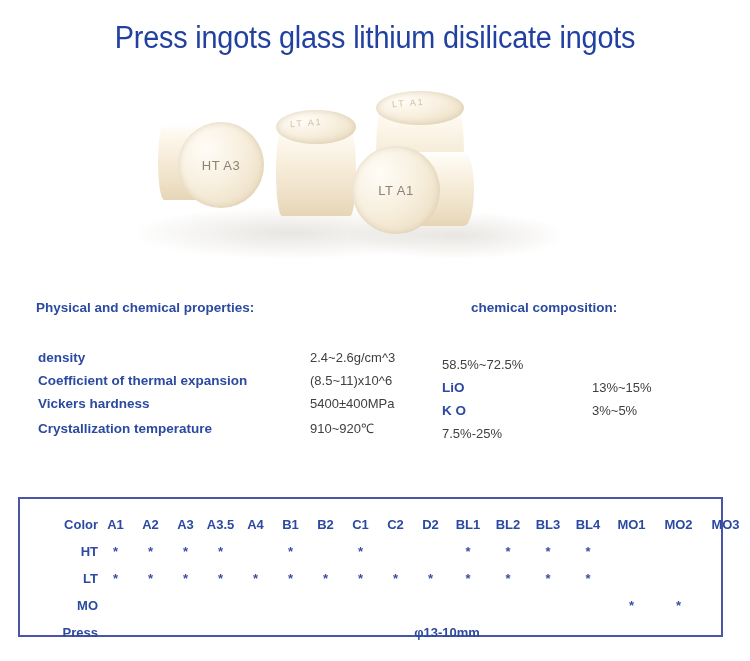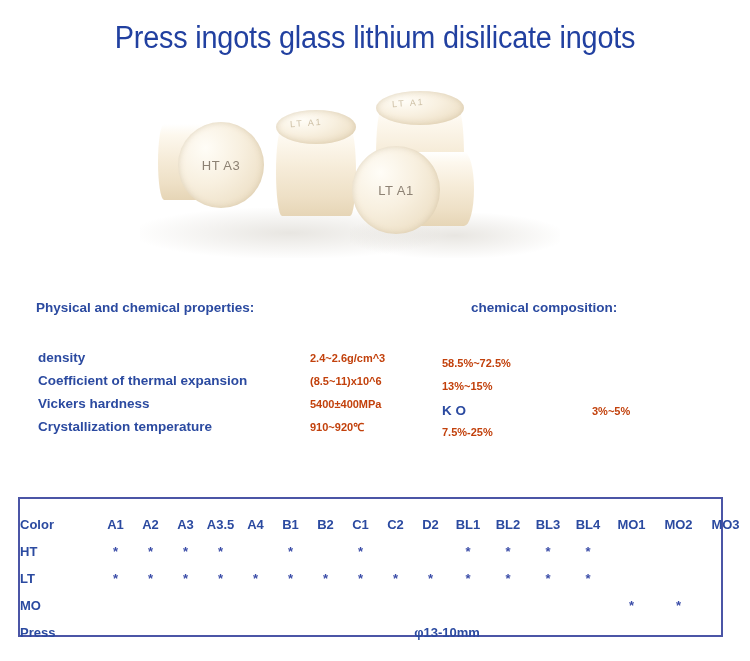--- a/index.html
+++ b/index.html
@@ -108,23 +108,23 @@
     align-items: baseline;
     height: 23px;
     white-space: nowrap;
   }
   .spec-row .label {
     font-size: 13.5px;
     font-weight: bold;
     color: #2b4aa0;
   }
   .spec-row .value {
-    font-size: 11px;
-    font-weight: bold;
-    color: #c2410c;
+    font-size: 13px;
+    font-weight: normal;
+    color: #404040;
   }
 
   #props-list .label { width: 272px; }
   #comp-list  .label { width: 150px; }
 
   
   .shade-table {
     position: absolute;
     left: 18px;
     top: 497px;
@@ -144,21 +144,21 @@
     font-size: 13px;
     font-weight: bold;
     color: #2b4aa0;
     text-align: center;
     padding: 0;
     height: 27px;
     vertical-align: middle;
     white-space: nowrap;
   }
   .shade-table th.rowhead, .shade-table td.rowhead {
-    text-align: left;
+    text-align: right;
     width: 78px;
   }
   .star {
     color: #3b4da8;
     font-size: 13px;
     line-height: 1;
   }
   .size-value {
     font-size: 13.5px;
     font-weight: bold;
@@ -233,20 +233,21 @@
 
 <div class="spec-heading" style="left:471px; top:300px;">chemical composition:</div>
 
 <div class="spec-list" id="comp-list" style="left:442px; top:357px;">
 
   <div class="spec-row">
     <span class="value">58.5%~72.5%</span>
   </div>
 
   <div class="spec-row">
+    <span class="label">LiO</span>
     <span class="value">13%~15%</span>
   </div>
 
   <div class="spec-row">
     <span class="label">K O</span>
     <span class="value">3%~5%</span>
   </div>
 
   <div class="spec-row">
     <span class="value">7.5%-25%</span>

